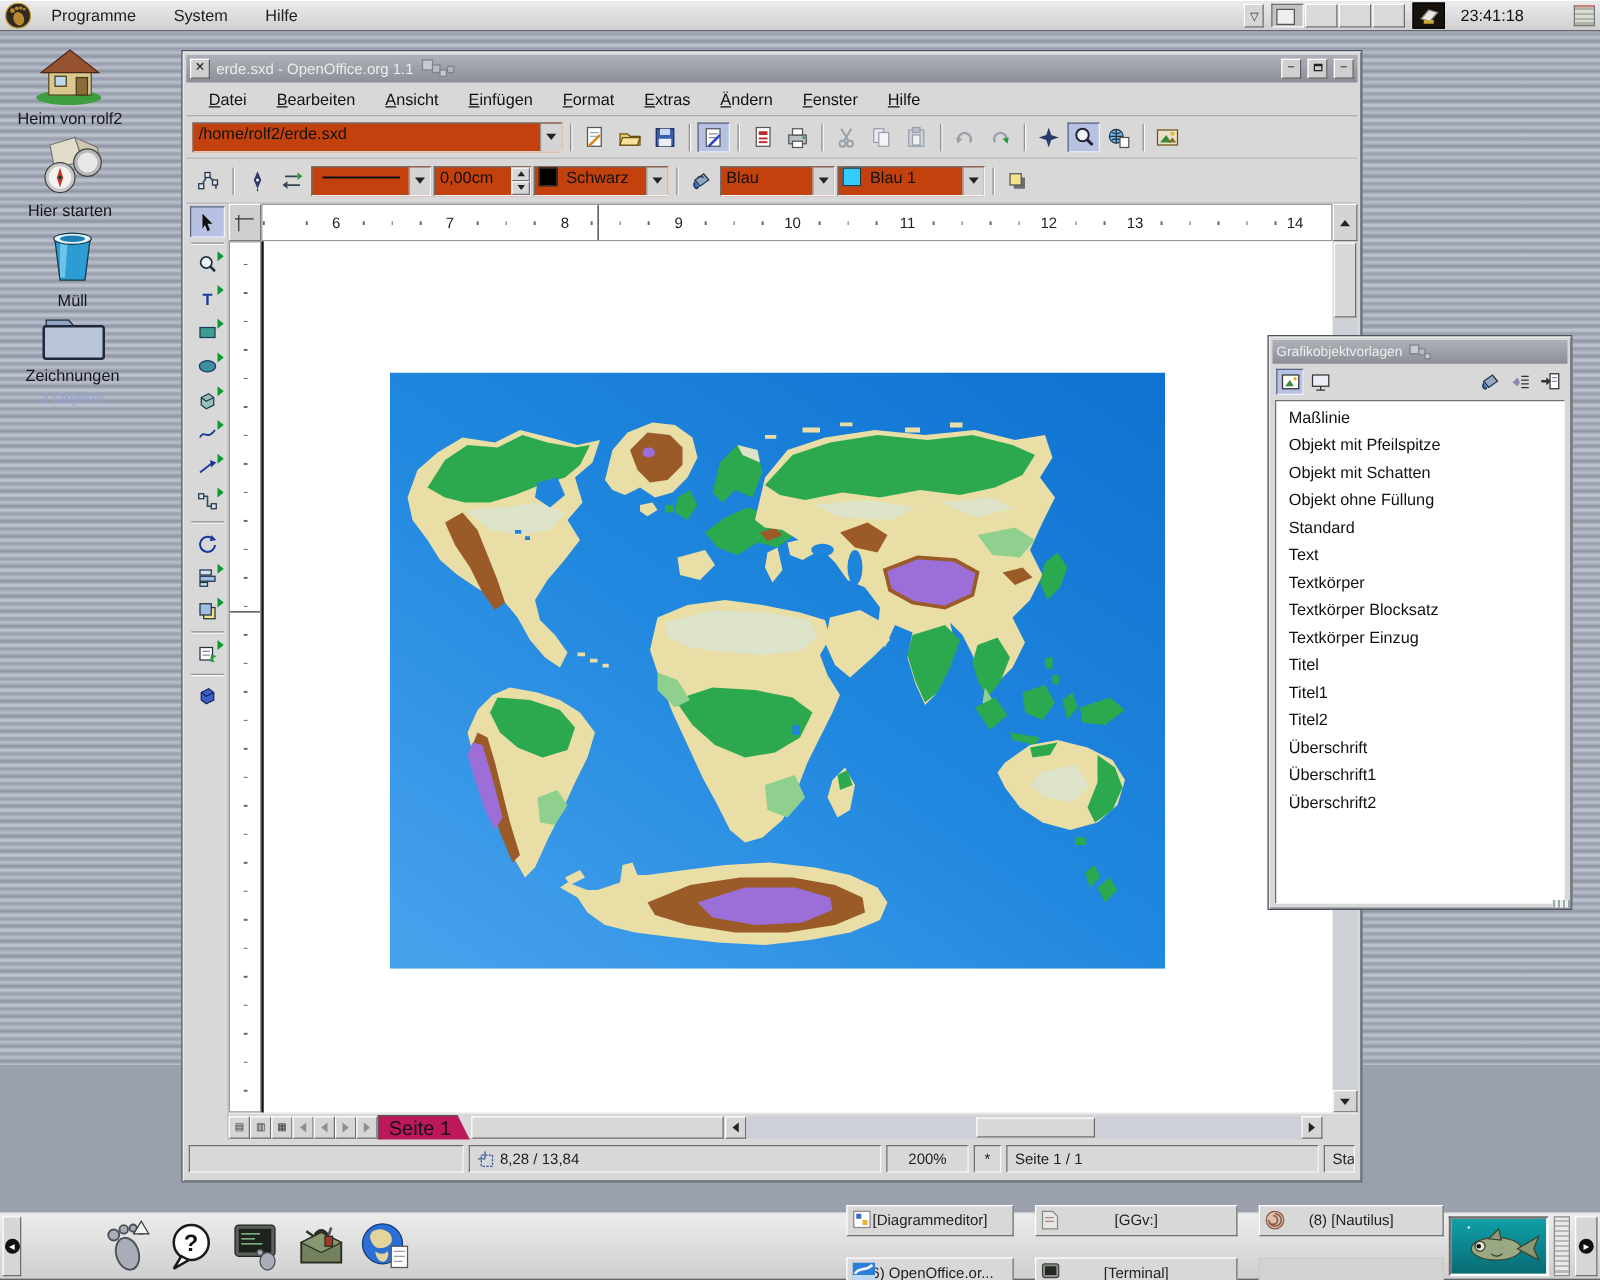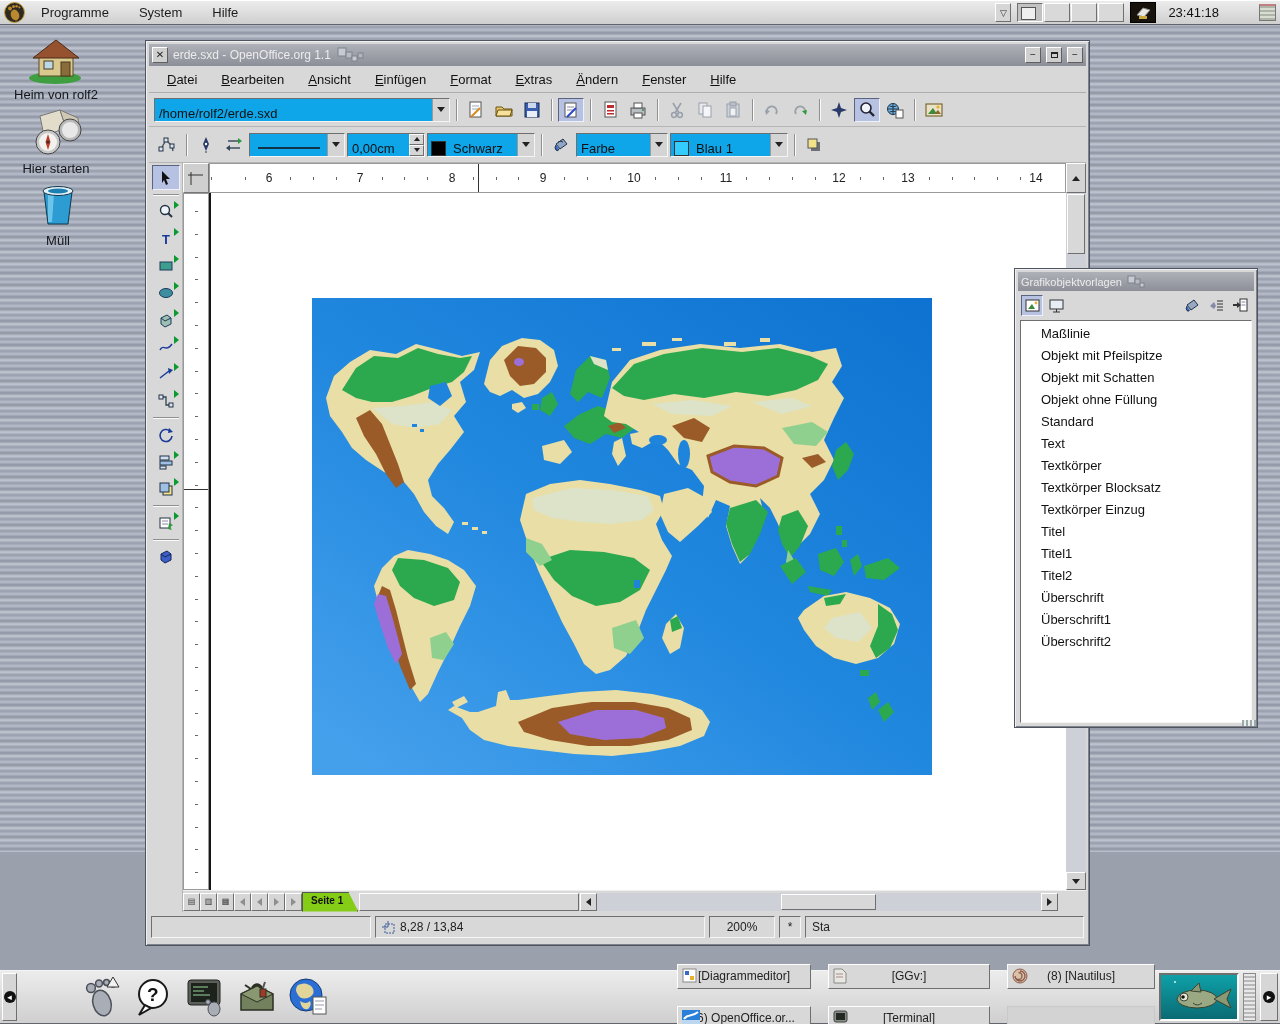--- a/index.html
+++ b/index.html
@@ -41,21 +41,21 @@
 
 .menubar{height:27px;display:flex;align-items:center;font-size:13px;color:#111;padding-left:6px;flex:none;border-bottom:1px solid #adadad}
 .menu-item{padding:4px 12px}
 .menu-item::first-letter{text-decoration:underline}
 .toolrow{display:flex;align-items:center;gap:2px;padding:0 5px;flex:none;border-bottom:1px solid #b5b5b5}
 .funcbar{height:34px}
 .objbar{height:36px}
 .tb{width:26px;height:24px;display:flex;align-items:center;justify-content:center;flex:none;position:relative}
 .tb.pressed{background:#b7c2e2;border:1px solid;border-color:#5a6380 #eef1fa #eef1fa #5a6380}
 .sep{width:1px;height:22px;background:#909090;box-shadow:1px 0 0 #fafafa;margin:0 4px;flex:none}
-.combo{display:flex;align-items:flex-end;height:24px;background:#0ea5e9;border:1px solid;border-color:#6f6f6f #f5f5f5 #f5f5f5 #6f6f6f;flex:none}
+.combo{display:flex;align-items:flex-start;height:24px;background:#c2410c;border:1px solid;border-color:#6f6f6f #f5f5f5 #f5f5f5 #6f6f6f;flex:none}
 .combo .val{flex:1;font-size:13px;padding:0 4px;color:#111;white-space:nowrap;overflow:hidden}
 .drop{width:17px;height:100%;background:#d4d4d4;border-left:1px solid #9a9a9a;display:flex;align-items:center;justify-content:center;flex:none}
 .arrow-d{width:0;height:0;border-left:4px solid transparent;border-right:4px solid transparent;border-top:5px solid #222}
 .arrow-u{width:0;height:0;border-left:4px solid transparent;border-right:4px solid transparent;border-bottom:5px solid #222}
 .arrow-l{width:0;height:0;border-top:4px solid transparent;border-bottom:4px solid transparent;border-right:5px solid #222}
 .arrow-r{width:0;height:0;border-top:4px solid transparent;border-bottom:4px solid transparent;border-left:5px solid #222}
 .swatch{width:15px;height:15px;border:1px solid #333;flex:none;margin:0 3px}
 .spin{display:flex;flex-direction:column;width:15px;height:100%}
 .spin .pbtn{width:100%;height:50%;border-width:1px}
 
@@ -78,33 +78,33 @@
 .vruler{width:26px;flex:none;background:#fff;border:1px solid #999;position:relative;
  background-image:repeating-linear-gradient(0deg,transparent 0 21.8px,#666 21.8px 22.8px);
  background-size:3px auto;background-repeat:repeat-y;background-position:center 6px}
 .vmark{position:absolute;left:0;right:0;height:1px;background:#333}
 .page{flex:1;background:#fff;border-left:2px solid #161616;position:relative;overflow:hidden}
 .vscroll{width:20px;flex:none;background:#cdd0d6;display:flex;flex-direction:column}
 .vthumb{height:60px;margin:1px;background:#d8d8d8;border:1px solid;border-color:#fff #6f6f6f #6f6f6f #fff}
 .tabrow{height:22px;display:flex;align-items:center;flex:none;background:#d8d8d8;border-top:1px solid #efefef}
 .mini{width:17px;height:18px;background:#d6d6d6;border:1px solid;border-color:#fff #6f6f6f #6f6f6f #fff;
  display:flex;align-items:center;justify-content:center;font-size:8px;color:#333;flex:none}
-.pagetab{height:20px;padding:2px 14px 0 8px;background:#84cc16;border:1px solid #555;border-bottom:none;
- font-size:10px;font-weight:bold;color:#111;clip-path:polygon(0 0,calc(100% - 10px) 0,100% 100%,0 100%);flex:none}
+.pagetab{height:20px;padding:2px 14px 0 8px;background:#be185d;border:1px solid #555;border-bottom:none;
+ font-size:16px;font-weight:normal;color:#111;clip-path:polygon(0 0,calc(100% - 10px) 0,100% 100%,0 100%);flex:none}
 .tabfill{flex:1;height:18px;background:#d8d8d8;border:1px solid;border-color:#fff #6f6f6f #6f6f6f #fff;margin:0 1px}
 .htrack{width:444px;height:18px;background:#cdd0d6;position:relative;flex:none}
 .hthumb{position:absolute;top:1px;bottom:1px;left:184px;width:95px;background:#d8d8d8;border:1px solid;border-color:#fff #6f6f6f #6f6f6f #fff}
 .statusbar{height:30px;display:flex;align-items:center;gap:4px;padding:3px 2px;flex:none}
 .scell{height:22px;border:1px solid;border-color:#6f6f6f #f5f5f5 #f5f5f5 #6f6f6f;background:#d8d8d8;
  display:flex;align-items:center;font-size:12px;color:#222;padding:0 6px;gap:5px;overflow:hidden;white-space:nowrap}
 
 .stylist-tools{height:28px;display:flex;align-items:center;gap:2px;padding:2px 3px;flex:none}
 .stylelist{flex:1;margin:1px 2px;background:#fff;border:1px solid;border-color:#6f6f6f #f5f5f5 #f5f5f5 #6f6f6f;
  font-size:13px;color:#111;overflow:hidden;padding:2px 0}
-.stylelist div{padding:1px 20px;line-height:20px;white-space:nowrap}
+.stylelist div{padding:1px 10px;line-height:20px;white-space:nowrap}
 .stylist-combo{margin:3px 2px 1px;height:23px}
 .grip{position:absolute;right:1px;bottom:1px;width:14px;height:6px;
  background:repeating-linear-gradient(90deg,#9aa 0 2px,#eee 2px 4px)}
 
 .tasklist{display:grid;grid-template-columns:134px 162px 148px;grid-auto-rows:25px;gap:17px;margin-left:2px}
 .task{position:relative;background:#d8d8d8;border:1px solid;border-color:#fff #6f6f6f #6f6f6f #fff;
  font-size:12px;color:#222;display:flex;align-items:center;justify-content:center;overflow:hidden;white-space:nowrap}
 .task .ticon{position:absolute;left:4px;top:3px}
 .task.empty{background:#d3d3d3;border-color:#c9c9c9}
 .fishbox{width:80px;height:48px;border:2px solid;border-color:#6f6f6f #fff #fff #6f6f6f;flex:none}
@@ -174,20 +174,28 @@
   </div>
   <div class="dicon" style="left:2px;top:180px">
     <svg width="48" height="50">
       <polygon points="10,12 38,12 34,44 14,44" fill="#2d9cd2" stroke="#11374a"></polygon>
       <polygon points="14,14 20,14 18,42 14,42" fill="#6cc4ea"></polygon>
       <ellipse cx="24" cy="11" rx="15" ry="4.5" fill="#e4f2fa" stroke="#11374a"></ellipse>
       <ellipse cx="24" cy="11" rx="10" ry="2.6" fill="#1b7fb2"></ellipse>
     </svg>
     <span>Müll</span>
   </div>
+  <div class="dicon" style="left:2px;top:246px">
+    <svg width="58" height="44">
+      <polygon points="8,10 26,10 31,16 52,16 52,22 8,22" fill="#92a4c4" stroke="#1f2738"></polygon>
+      <rect x="6" y="15" width="48" height="26" rx="2" fill="#b7c4da" stroke="#1f2738" stroke-width="2"></rect>
+    </svg>
+    <span>Zeichnungen</span>
+    <span class="sub">2 Objekte</span>
+  </div>
 
   <div class="win" style="left:145px;top:40px;width:945px;height:906px">
     <div class="titlebar">
       <span class="tbtn">✕</span>
       <span>erde.sxd - OpenOffice.org 1.1</span>
       <svg class="stairs" width="30" height="16">
         <rect x="2" y="1" width="8" height="8" fill="#c6cad2" stroke="#7d828c"></rect>
         <rect x="10" y="5" width="6" height="6" fill="#b7bbc4" stroke="#7d828c"></rect>
         <rect x="16" y="9" width="5" height="5" fill="#c6cad2" stroke="#7d828c"></rect>
         <rect x="22" y="6" width="5" height="5" fill="#b0b4bd" stroke="#7d828c"></rect>
@@ -383,21 +391,21 @@
       </div>
       <span class="sep"></span>
       <span class="tb">
         <svg width="18" height="18">
           <polygon points="4,8 11,3 15,8 8,13" fill="#8fa6c8" stroke="#234"></polygon>
           <path d="M6,6 a4,3 0 0 1 5,0" fill="none" stroke="#234"></path>
           <path d="M4,9 q-2,3 0,5 q2,2 3,-1" fill="#3a6ac8" stroke="#234"></path>
         </svg>
       </span>
       <div class="combo" style="width:92px">
-        <span class="val">Farbe</span>
+        <span class="val">Blau</span>
         <span class="drop">
             <span class="arrow-d"></span>
           </span>
       </div>
       <div class="combo" style="width:118px">
         <span class="swatch" style="background:#33CCFF"></span>
         <span class="val">Blau 1</span>
         <span class="drop">
             <span class="arrow-d"></span>
           </span>
@@ -678,20 +686,21 @@
       <span class="scell" style="width:330px">
         <svg width="13" height="13">
           <rect x="3" y="3" width="9" height="9" fill="none" stroke="#3a5a9a" stroke-dasharray="2,1"></rect>
           <line x1="0" y1="6" x2="6" y2="6" stroke="#3a5a9a"></line>
             <line x1="6" y1="0" x2="6" y2="6" stroke="#3a5a9a"></line>
         </svg>
         <span>8,28 / 13,84</span>
       </span>
       <span class="scell" style="width:66px;justify-content:center">200%</span>
       <span class="scell" style="width:22px;justify-content:center">*</span>
+      <span class="scell" style="width:250px">Seite 1 / 1</span>
       <span class="scell" style="flex:1">Sta</span>
     </div>
   </div>
 
   <div class="win" style="left:1014px;top:268px;width:244px;height:460px">
     <div class="titlebar" style="height:19px;font-size:11px">
       <span>Grafikobjektvorlagen</span>
       <svg class="stairs" width="26" height="14">
         <rect x="1" y="1" width="7" height="7" fill="#c6cad2" stroke="#7d828c"></rect>
         <rect x="8" y="4" width="5" height="5" fill="#b7bbc4" stroke="#7d828c"></rect>

